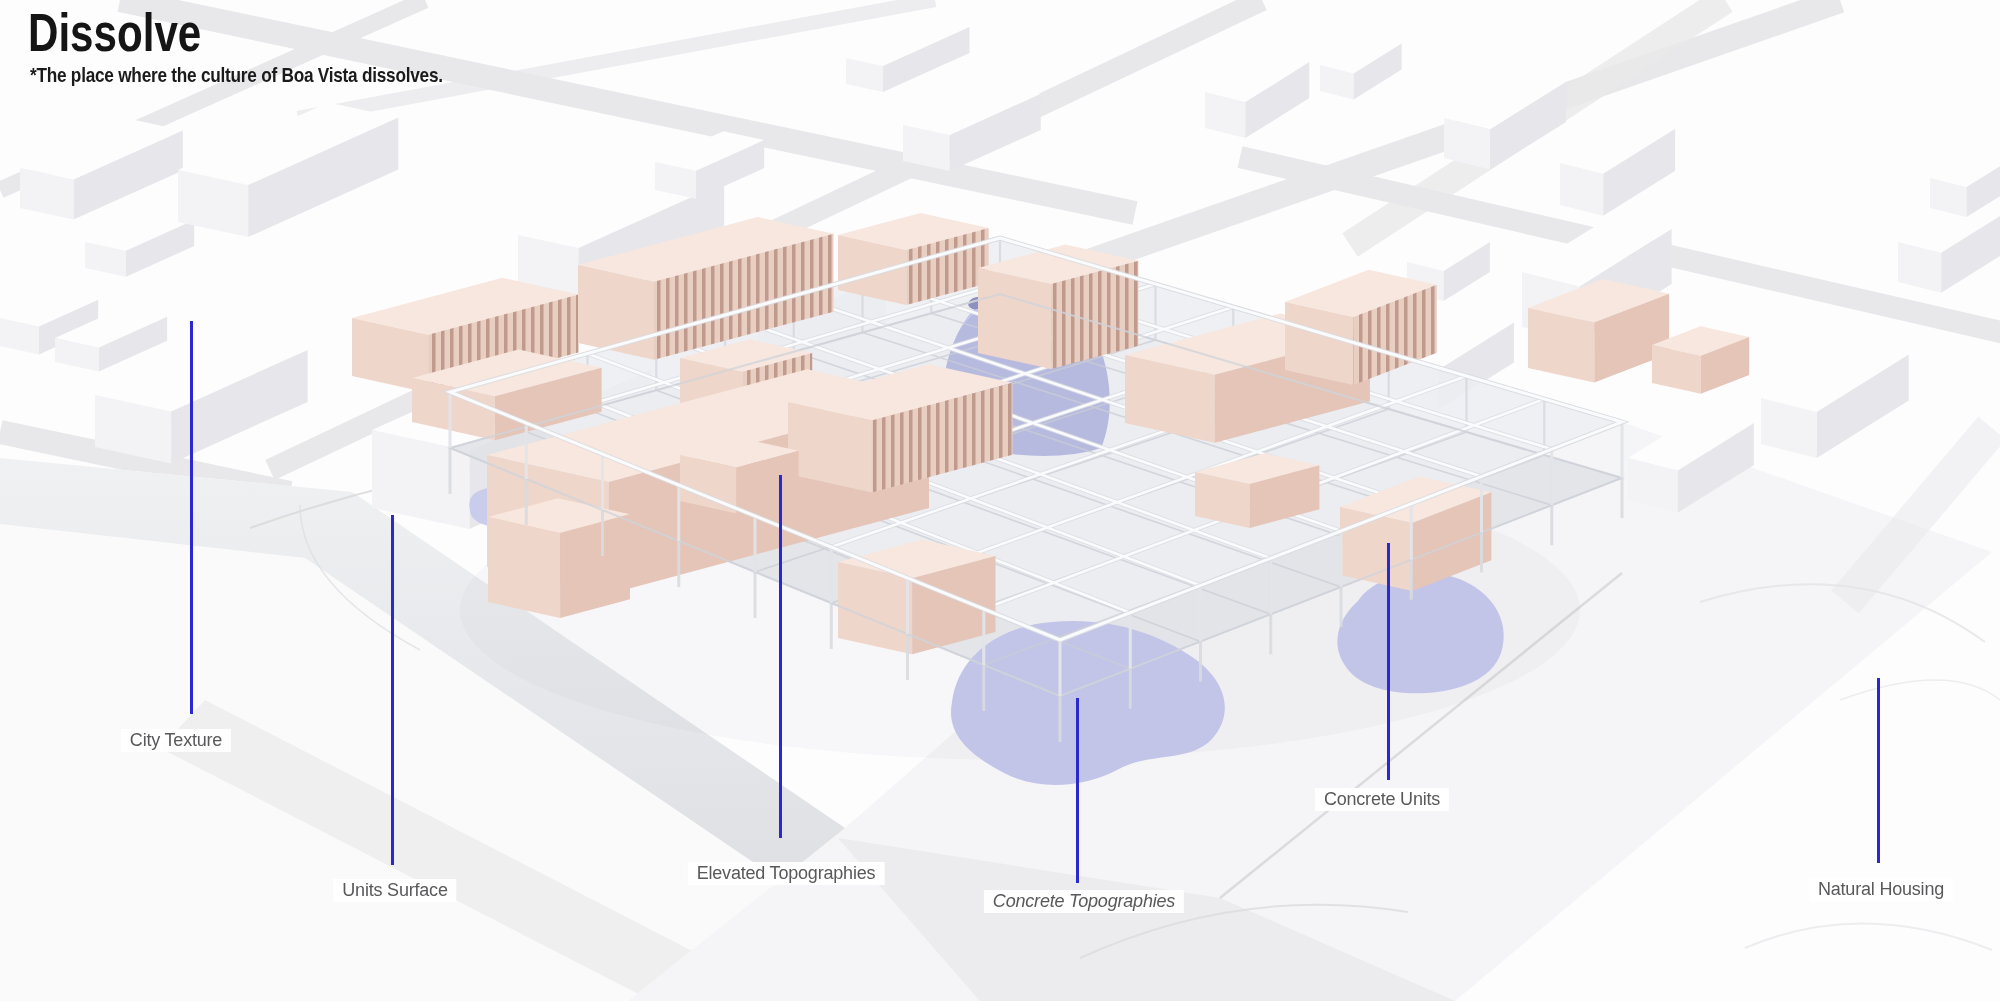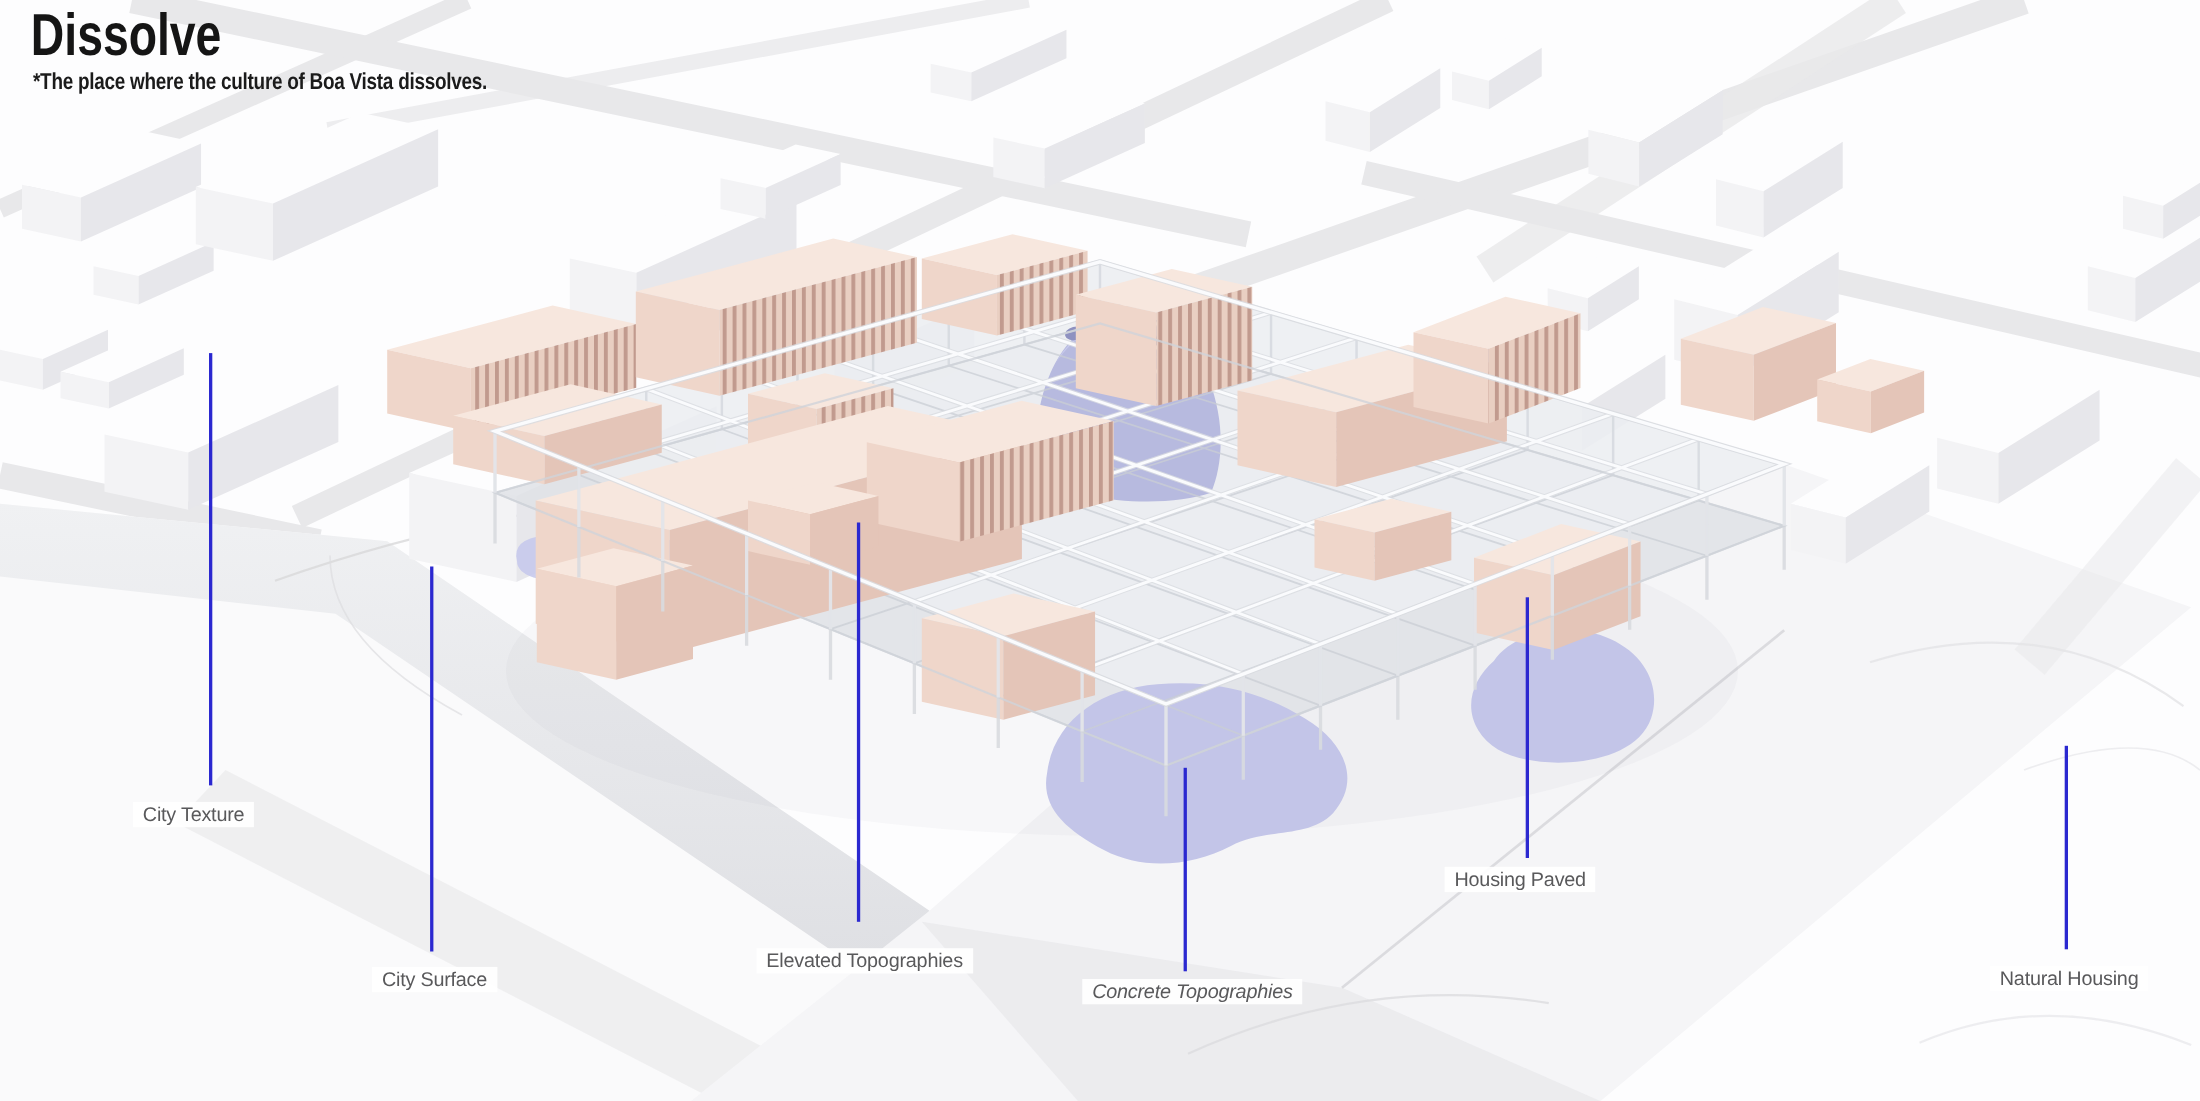--- a/index.html
+++ b/index.html
@@ -240,27 +240,27 @@
   <div class="titleblock">
     <h1>Dissolve</h1>
     <p>*The place where the culture of Boa Vista dissolves.</p>
   </div>
 
   <div>
     <div class="leader" style="left:190px;top:321px;height:393px;"></div>
     <div class="anno-label" style="left:176px;top:729px;">City Texture</div>
 
     <div class="leader" style="left:391px;top:515px;height:350px;"></div>
-    <div class="anno-label" style="left:395px;top:879px;">City Surface</div>
+    <div class="anno-label" style="left:395px;top:879px;">Units Surface</div>
 
     <div class="leader" style="left:779px;top:475px;height:363px;"></div>
     <div class="anno-label" style="left:786px;top:862px;">Elevated Topographies</div>
 
     <div class="leader" style="left:1076px;top:698px;height:185px;"></div>
     <div class="anno-label" style="left:1084px;top:890px;font-style:italic;">Concrete Topographies</div>
 
     <div class="leader" style="left:1387px;top:543px;height:237px;"></div>
-    <div class="anno-label" style="left:1382px;top:788px;">Housing Paved</div>
+    <div class="anno-label" style="left:1382px;top:788px;">Concrete Units</div>
 
     <div class="leader" style="left:1877px;top:678px;height:185px;"></div>
     <div class="anno-label" style="left:1881px;top:878px;">Natural Housing</div>
   </div>
 </div>
 
 </body></html>

